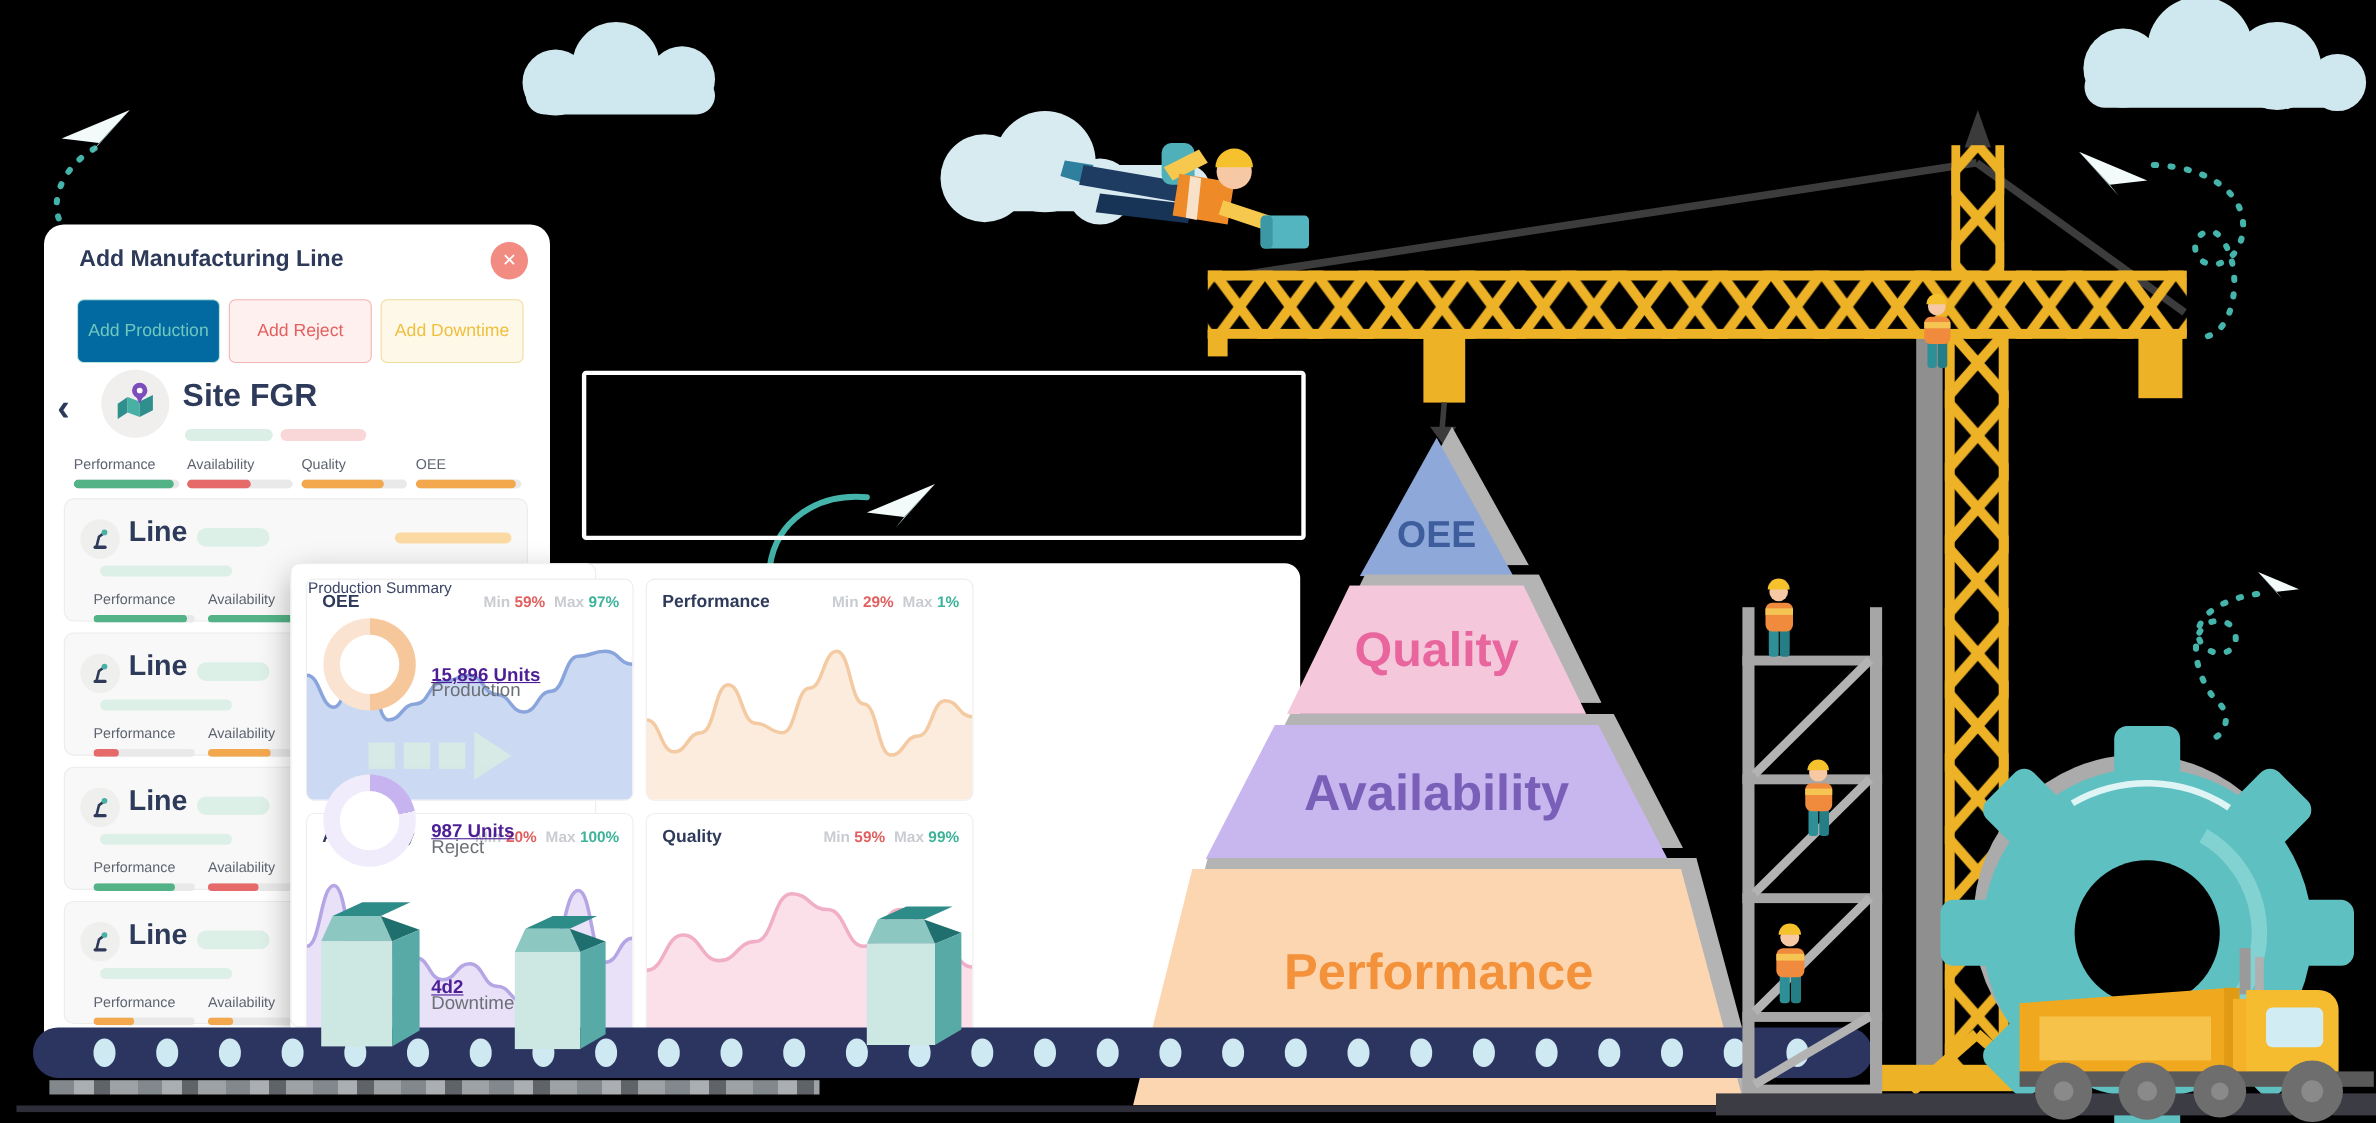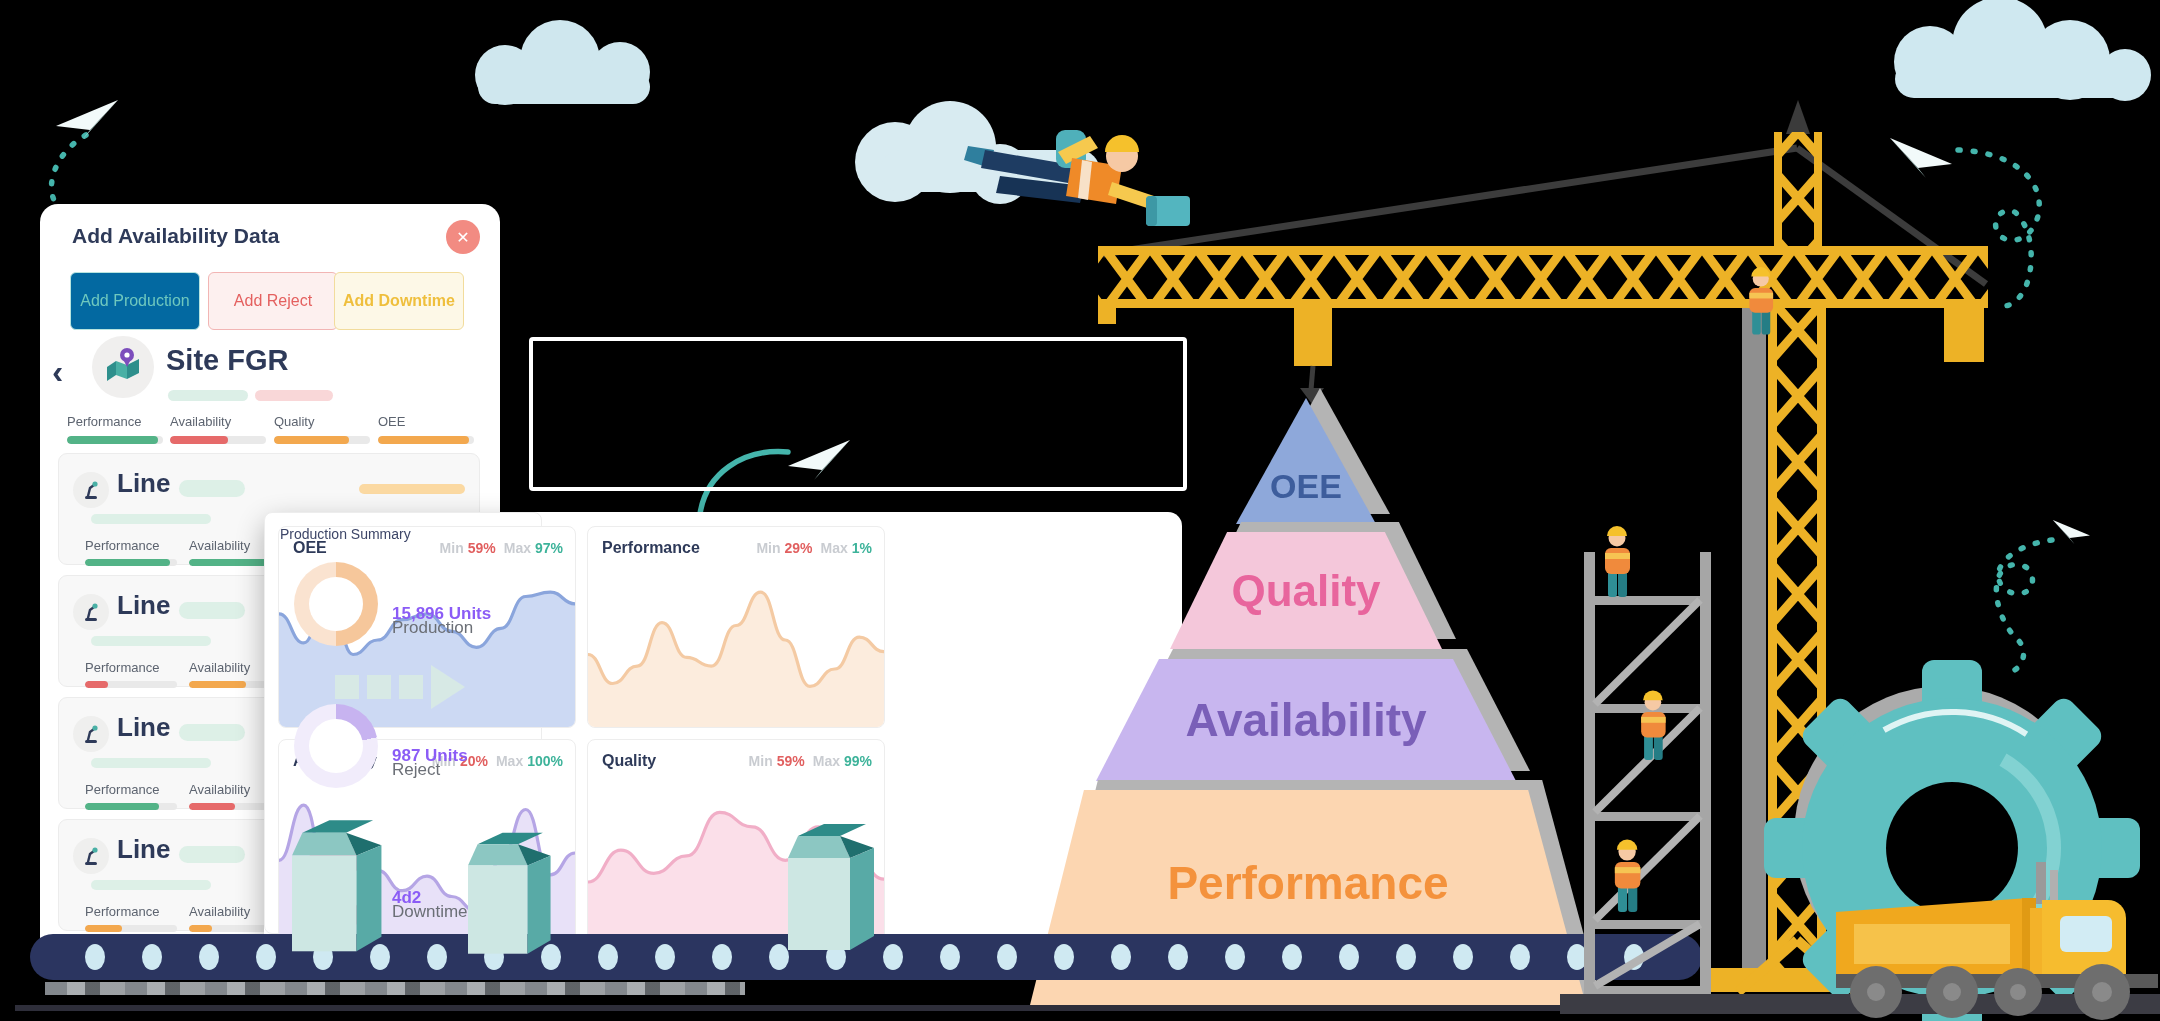--- a/index.html
+++ b/index.html
@@ -8,21 +8,21 @@
   .abs{position:absolute;}
   
   #backsvg,#frontsvg{position:absolute;left:0;top:0;width:2160px;height:1021px;pointer-events:none;}
   
   #outline-window{left:529px;top:337px;width:650px;height:146px;border:4px solid #fff;border-radius:4px;background:transparent;}
   
   #modal{left:40px;top:204px;width:460px;height:772px;background:#fff;border-radius:18px;box-shadow:0 8px 28px rgba(0,0,0,.35);}
   #modal-title{left:32px;top:20px;font-size:21px;font-weight:700;color:#2e3a59;}
   #modal-close{left:406px;top:16px;width:34px;height:34px;border-radius:50%;background:#f28b82;color:#fff;display:flex;align-items:center;justify-content:center;font-size:16px;font-weight:700;cursor:pointer;}
   .action-btn{top:68px;width:128px;height:56px;border-radius:6px;border:1.5px solid;display:flex;align-items:center;justify-content:center;text-align:center;font-size:16px;line-height:1.15;cursor:pointer;}
-  #btn-production{left:30px;}#btn-reject{left:168px;}#btn-downtime{left:294px;font-weight:bold;}
+  #btn-production{left:30px;}#btn-reject{left:168px;}#btn-downtime{left:306px;}
   #back-chevron{left:12px;top:150px;font-size:34px;font-weight:700;color:#2e3a59;line-height:1;cursor:pointer;}
   #site-icon{left:52px;top:132px;width:62px;height:62px;border-radius:50%;background:#f0efee;display:flex;align-items:center;justify-content:center;}
   #site-name{left:126px;top:140px;font-size:29px;font-weight:700;color:#2e3a59;}
   .site-pill{top:186px;height:11px;border-radius:6px;}
   #site-pill-1{left:128px;width:80px;background:#dcefe7;}
   #site-pill-2{left:215px;width:78px;background:#f9d7d8;}
   .mcol{top:210px;width:96px;}
   .mcol .mlabel{font-size:13px;color:#5d6470;text-align:left;}
   .mtrack{margin-top:7px;height:8px;border-radius:4px;background:#e9e9e9;overflow:hidden;}
   .mfill{height:100%;border-radius:4px;}
@@ -52,21 +52,21 @@
   .watermark{position:absolute;left:56px;bottom:18px;display:flex;align-items:center;gap:8px;opacity:.9;}
   .wm-sq{width:24px;height:24px;background:#d9ebe4;}
   .wm-play{width:0;height:0;border-left:34px solid #d9ebe4;border-top:22px solid transparent;border-bottom:22px solid transparent;}
   #card-summary{left:632px;top:14px;width:276px;height:420px;background:#fff;border:1px solid #ededed;border-radius:8px;}
   #summary-title{position:absolute;left:16px;top:14px;font-size:14px;font-weight:400;color:#3d4668;}
   .sum-row{position:absolute;left:0;width:100%;height:120px;}
   #sum-0{top:50px;}#sum-1{top:192px;}#sum-2{top:334px;}
   .donut{position:absolute;left:30px;top:0;width:84px;height:84px;border-radius:50%;}
   .donut .hole{position:absolute;left:15px;top:15px;width:54px;height:54px;border-radius:50%;background:#fff;}
   .sum-label{position:absolute;left:128px;top:16px;font-size:17px;color:#6b6f76;margin-top:40px;}
-  .sum-value{position:absolute;left:128px;top:42px;font-size:17px;font-weight:700;color:#8b5cf6;}
+  .sum-value{position:absolute;left:128px;top:42px;font-size:17px;font-weight:700;color:#4c1d95;text-decoration:underline;}
   
   .pyr,.pyr-sh{position:absolute;display:flex;align-items:center;justify-content:center;font-weight:700;}
   .pyr-sh{background:#b4b4b4;}
   #pyr-sh-0{left:1250px;top:388px;width:140px;height:126px;clip-path:polygon(50% 0,100% 100%,0 100%);}
   #pyr-0{left:1236px;top:398px;width:140px;height:126px;clip-path:polygon(50% 0,100% 100%,0 100%);font-size:34px;padding-top:50px;box-sizing:border-box;}
   #pyr-sh-1{left:1184px;top:522px;width:272px;height:117px;clip-path:polygon(21% 0,79% 0,100% 100%,0 100%);}
   #pyr-1{left:1170px;top:532px;width:272px;height:117px;clip-path:polygon(21% 0,79% 0,100% 100%,0 100%);font-size:44px;}
   #pyr-sh-2{left:1110px;top:649px;width:420px;height:122px;clip-path:polygon(15% 0,85% 0,100% 100%,0 100%);}
   #pyr-2{left:1096px;top:659px;width:420px;height:122px;clip-path:polygon(15% 0,85% 0,100% 100%,0 100%);font-size:46px;}
   #pyr-sh-3{left:1044px;top:780px;width:556px;height:215px;clip-path:polygon(9.7% 0,89.6% 0,100% 100%,0 100%);}
@@ -172,21 +172,21 @@
     <circle cx="1122" cy="156" r="16" fill="#f6c9a4"></circle>
     <path d="M1105,152 a17,17 0 0 1 34,0 z" fill="#f5c12c"></path>
     <rect x="1146" y="196" width="44" height="30" rx="4" fill="#53b5bf"></rect>
     <rect x="1146" y="196" width="11" height="30" rx="4" fill="#3d98a5"></rect>
   </g>
 </svg>
 
 <div class="abs" id="outline-window"></div>
 
 <div class="abs" id="modal">
-  <div class="abs" id="modal-title">Add Availability Data</div>
+  <div class="abs" id="modal-title">Add Manufacturing Line</div>
   <div class="abs" id="modal-close">✕</div>
   <div class="abs action-btn" id="btn-production" style="color: rgb(111, 200, 190); background: #0369a1; border-color: rgb(183, 228, 223);">Add Production</div>
   <div class="abs action-btn" id="btn-reject" style="color: rgb(228, 96, 95); background: rgb(253, 240, 239); border-color: rgb(242, 181, 180);">Add Reject</div>
   <div class="abs action-btn" id="btn-downtime" style="color: rgb(239, 191, 61); background: rgb(253, 248, 231); border-color: rgb(242, 220, 156);">Add Downtime</div>
   <div class="abs" id="back-chevron">‹</div>
   <div class="abs" id="site-icon">
     <svg width="40" height="40" viewBox="0 0 40 40">
       <polygon points="4,34 13,28 13,14 4,20" fill="#2e8f8c"></polygon>
       <polygon points="13,28 24,32 24,18 13,14" fill="#49b0a5"></polygon>
       <polygon points="24,32 36,26 36,12 24,18" fill="#2e8f8c"></polygon>

